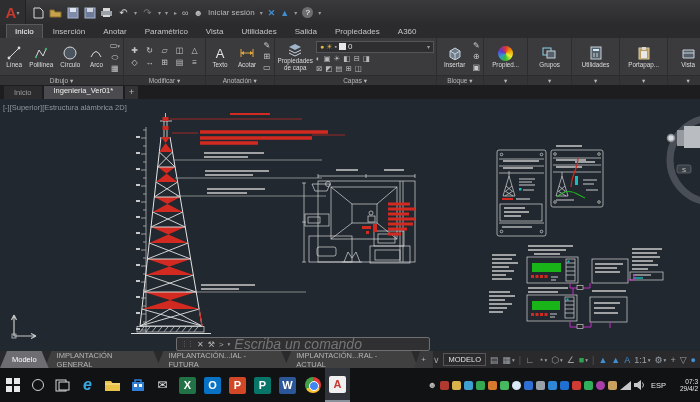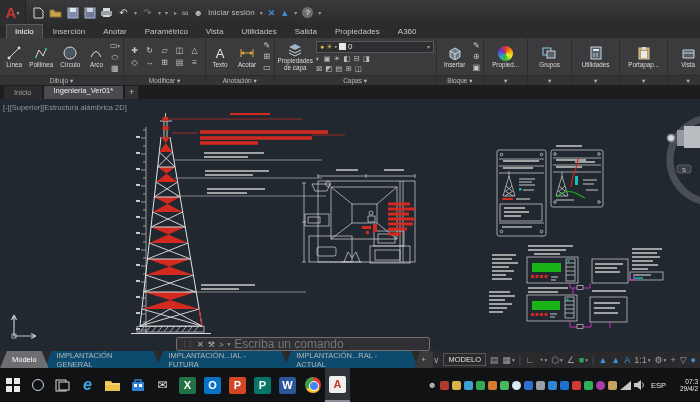--- a/index.html
+++ b/index.html
@@ -47,27 +47,27 @@
   .filetabs{position:absolute;left:0;top:85px;width:700px;height:14px;background:#1d1d20;display:flex;align-items:flex-end;padding-left:4px;gap:2px;}
   .ftab{height:13px;display:flex;align-items:center;gap:5px;padding:0 10px;background:#2c2c2f;color:#9a9a9a;font-size:7.5px;}
   .ftab.active{background:#4b4b4f;color:#f0f0f0;flex-direction:column;}
   .fclose{color:#b9b9b9;font-size:7px;}
   .fplus{width:13px;height:13px;background:#333336;color:#bbb;text-align:center;line-height:13px;font-size:9px;}
 
   
   .canvas{position:absolute;left:0;top:99px;width:700px;height:252px;background:#212830;}
   .vplabel{position:absolute;left:3px;top:4px;color:#8f969e;font-size:7.5px;}
   .cmdbar{position:absolute;left:176px;top:238px;width:254px;height:14px;display:flex;align-items:center;background:#303033;border:1px solid #6f6f73;border-radius:2px;color:#a8a8a8;font-size:8px;gap:4px;padding:0 4px;}
-  .cmdbar .ph{color:#9a9a9a;background:transparent;border:none;outline:none;flex:1;font-size:12px;}
+  .cmdbar .ph{font-style:italic;color:#9a9a9a;background:transparent;border:none;outline:none;flex:1;font-size:14px;}
   .grip{color:#7a7a7e;font-size:7px;letter-spacing:-1px;}
 
   
   .bottombar{position:absolute;left:0;top:351px;width:700px;height:17px;background:#2a2a2d;display:flex;align-items:center;}
   .layouts{display:flex;align-items:stretch;height:17px;}
-  .ltab{display:flex;align-items:center;padding:0 12px;font-size:7.5px;color:#b5b5b5;background:#0c4a6e;clip-path:polygon(7px 0,calc(100% - 7px) 0,100% 100%,0 100%);margin-right:-4px;}
+  .ltab{display:flex;align-items:center;padding:0 12px;font-size:7.5px;color:#b5b5b5;background:#404040;clip-path:polygon(7px 0,calc(100% - 7px) 0,100% 100%,0 100%);margin-right:-4px;}
   .ltab.active{background:#6e6e72;color:#fff;z-index:2;}
   .lplus{display:flex;align-items:center;padding:0 7px;color:#b5b5b5;background:#3a3a3d;clip-path:polygon(6px 0,100% 0,100% 100%,0 100%);}
   .statusbar{margin-left:auto;display:flex;align-items:center;gap:4px;padding-right:4px;color:#9aa0a6;font-size:9px;}
   .statusbar .si{display:flex;align-items:center;gap:1px;}
   .statusbar .lbl{border:1px solid #55555a;padding:0 4px;font-size:7.5px;color:#e2e2e2;line-height:11px;}
   .statusbar .sep{color:#55555a;}
   .sgreen{color:#2ea44f;}
   .sblue{color:#3f8fd2;}
   .scaret{font-size:5.5px;color:#9aa0a6;}
 

